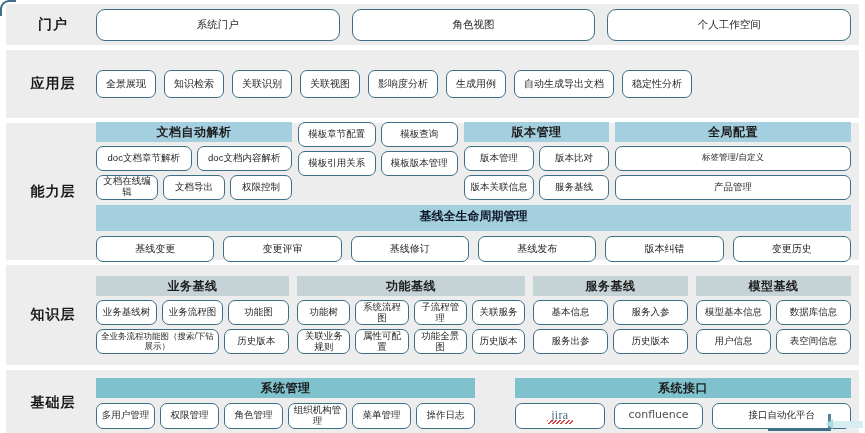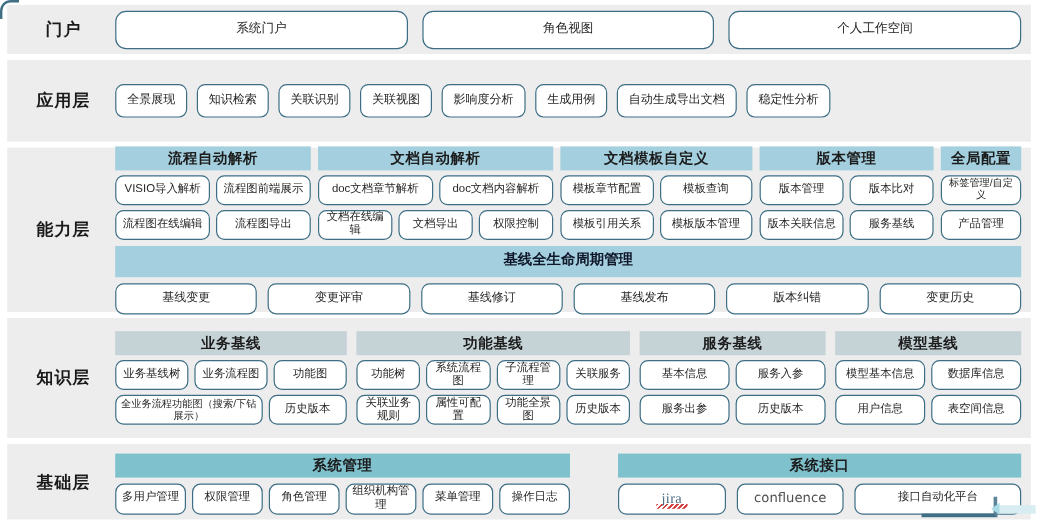--- a/index.html
+++ b/index.html
@@ -238,51 +238,37 @@
       </div>
     </div>
   </div>
 
   <div class="layer-row" id="row-capability">
     <div class="layer-label">能力层</div>
     <div class="layer-body" id="capability-body">
 
       <div id="capability-groups">
 
-        <div class="cap-group" style="flex:0 0 163px">
-          <div class="group-head">流程自动解析</div>
-          <div class="group-rows">
-            <div class="group-line">
-              <div class="pill">VISIO导入解析</div>
-              <div class="pill">流程图前端展示</div>
-            </div>
-            <div class="group-line">
-              <div class="pill">流程图在线编辑</div>
-              <div class="pill">流程图导出</div>
-            </div>
-          </div>
-        </div>
 
         <div class="cap-group" style="flex:0 0 196px">
           <div class="group-head">文档自动解析</div>
           <div class="group-rows">
             <div class="group-line">
               <div class="pill">doc文档章节解析</div>
               <div class="pill">doc文档内容解析</div>
             </div>
             <div class="group-line">
               <div class="pill">文档在线编辑</div>
               <div class="pill">文档导出</div>
               <div class="pill">权限控制</div>
             </div>
           </div>
         </div>
 
         <div class="cap-group" style="flex:0 0 160px">
-          <div class="group-head">文档模板自定义</div>
           <div class="group-rows">
             <div class="group-line">
               <div class="pill">模板章节配置</div>
               <div class="pill">模板查询</div>
             </div>
             <div class="group-line">
               <div class="pill">模板引用关系</div>
               <div class="pill">模板版本管理</div>
             </div>
           </div>

